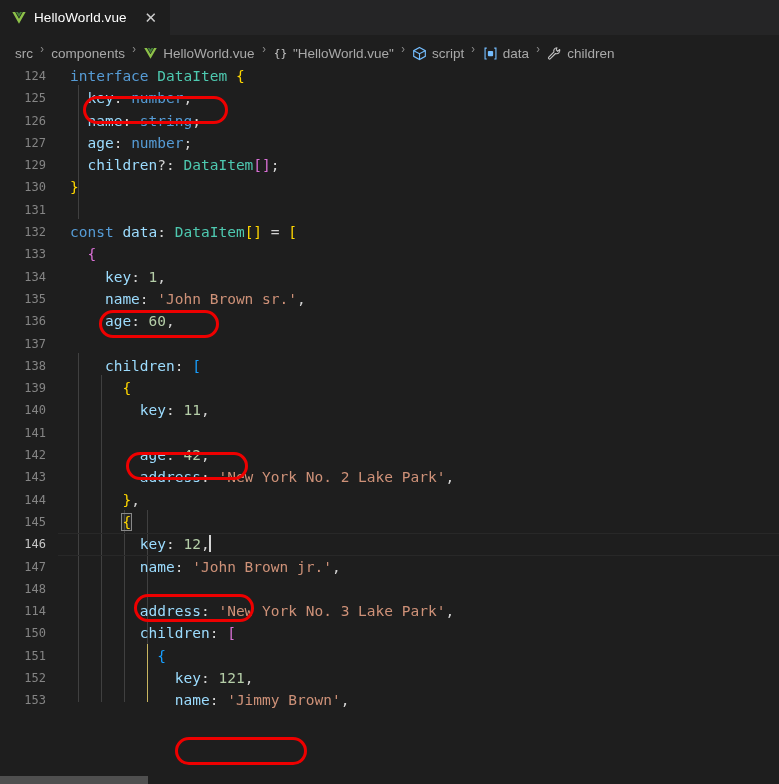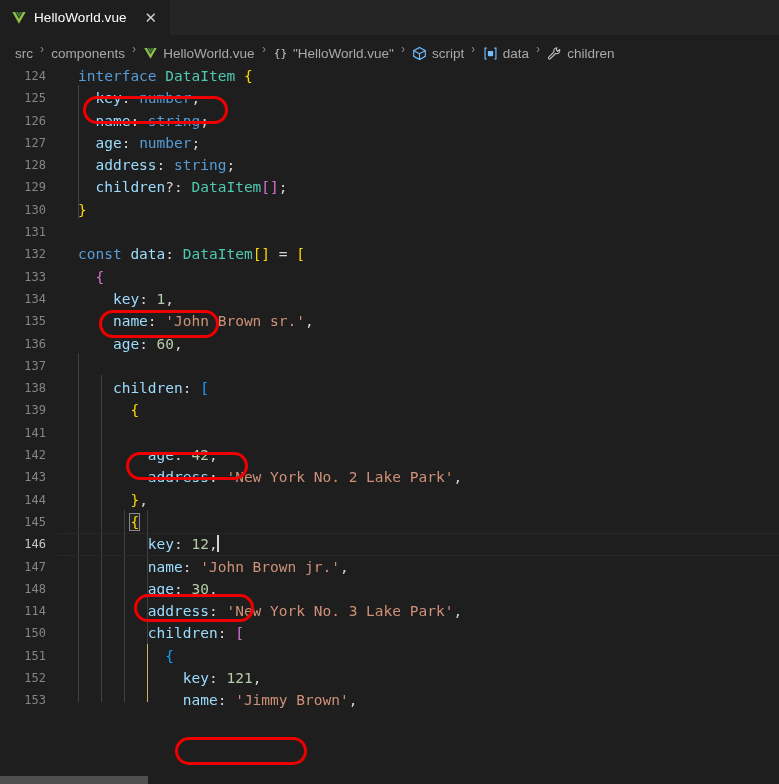--- a/index.html
+++ b/index.html
@@ -130,21 +130,21 @@
   .ln{
     width:46px;
     flex:none;
     text-align:right;
     color:var(--linenr);
     font-size:12px;
     padding-right:0;
     user-select:none;
   }
   .code{
-    margin-left:32px;
+    margin-left:24px;
     position:relative;
     white-space:pre;
     text-align:right;
   }
 
   .kw{color:var(--keyword);}
   .ty{color:var(--type);}
   .pr{color:var(--prop);}
   .st{color:var(--string);}
   .nu{color:var(--number);}
@@ -314,24 +314,20 @@
       <div class="line">
         <span class="ln">126</span>
         <span class="code">  <span class="pr">name</span><span class="pu">:</span> <span class="kw">string</span><span class="pu">;</span></span>
       </div>
 
       <div class="line">
         <span class="ln">127</span>
         <span class="code">  <span class="pr">age</span><span class="pu">:</span> <span class="kw">number</span><span class="pu">;</span></span>
       </div>
 
-      <div class="line">
-        <span class="ln">128</span>
-        <span class="code">  <span class="pr">address</span><span class="pu">:</span> <span class="kw">string</span><span class="pu">;</span></span>
-      </div>
 
       <div class="line">
         <span class="ln">129</span>
         <span class="code">  <span class="pr">children</span><span class="pu">?:</span> <span class="ty">DataItem</span><span class="bp">[]</span><span class="pu">;</span></span>
       </div>
 
       <div class="line">
         <span class="ln">130</span>
         <span class="code"><span class="by">}</span></span>
       </div>
@@ -373,20 +369,24 @@
       <div class="line">
         <span class="ln">138</span>
         <span class="code">    <span class="pr">children</span><span class="pu">:</span> <span class="bb">[</span></span>
       </div>
 
       <div class="line">
         <span class="ln">139</span>
         <span class="code">      <span class="by">{</span></span>
       </div>
 
+      <div class="line">
+        <span class="ln">140</span>
+        <span class="code">        <span class="pr">key</span><span class="pu">:</span> <span class="nu">11</span><span class="pu">,</span></span>
+      </div>
 
       <div class="line">
         <span class="ln">141</span>
       </div>
 
       <div class="line">
         <span class="ln">142</span>
         <span class="code">        <span class="pr">age</span><span class="pu">:</span> <span class="nu">42</span><span class="pu">,</span></span>
       </div>
 
@@ -411,21 +411,20 @@
         <span class="code">        <span class="pr">key</span><span class="pu">:</span> <span class="nu">12</span><span class="pu">,</span><span class="caret"></span></span>
       </div>
 
       <div class="line">
         <span class="ln">147</span>
         <span class="code">        <span class="pr">name</span><span class="pu">:</span> <span class="st">'John Brown jr.'</span><span class="pu">,</span></span>
       </div>
 
       <div class="line">
         <span class="ln">148</span>
-        <span class="code">        <span class="pr">age</span><span class="pu">:</span> <span class="nu">30</span><span class="pu">,</span></span>
       </div>
 
       <div class="line">
         <span class="ln">114</span>
         <span class="code">        <span class="pr">address</span><span class="pu">:</span> <span class="st">'New York No. 3 Lake Park'</span><span class="pu">,</span></span>
       </div>
 
       <div class="line">
         <span class="ln">150</span>
         <span class="code">        <span class="pr">children</span><span class="pu">:</span> <span class="bp">[</span></span>

